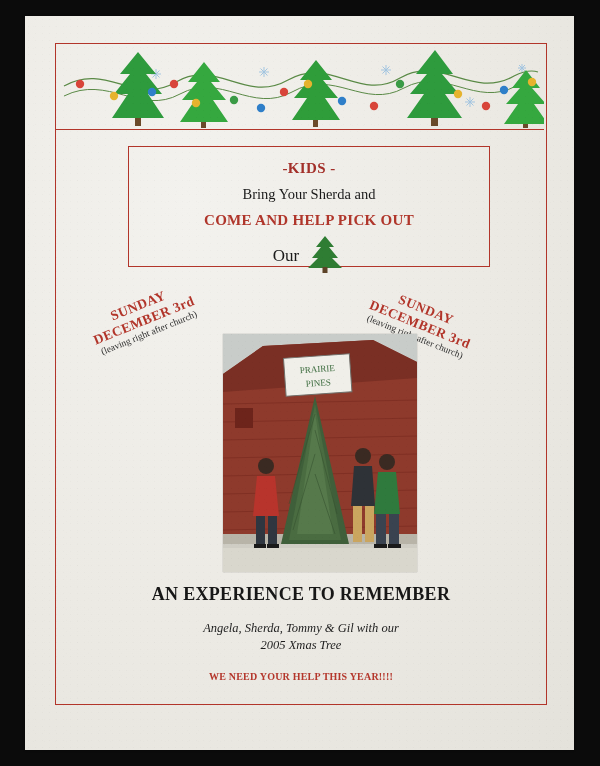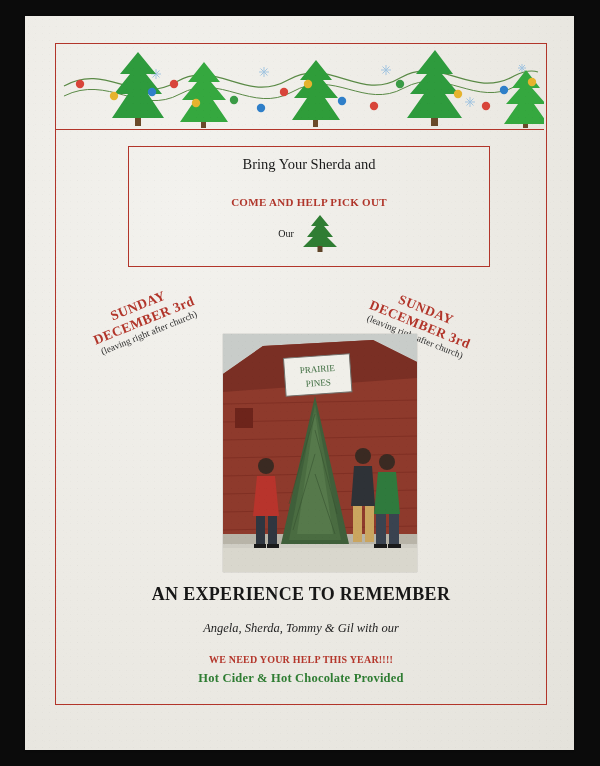--- a/index.html
+++ b/index.html
@@ -87,29 +87,29 @@
     font-size: 15px;
     font-weight: bold;
     color: #a3302a;
     letter-spacing: 0.4px;
   }
   #kids-sub {
     margin-top: 9px;
     font-size: 14.5px;
   }
   #kids-shout {
-    margin-top: 23px;
-    font-size: 11px;
+    margin-top: 9px;
+    font-size: 15px;
     font-weight: bold;
     color: #b0362b;
     letter-spacing: 0.3px;
   }
   #kids-lastline {
     margin-top: 6px;
-    font-size: 10px;
+    font-size: 17px;
     display: flex;
     align-items: center;
     justify-content: center;
     gap: 6px;
     line-height: 1;
   }
   #kids-lastline .tree-inline { display: inline-block; }
 
   
   .date-block {
@@ -303,20 +303,21 @@
           <circle cx="344" cy="40" r="4.2" fill="#3a9b46"></circle>
           <circle cx="402" cy="50" r="4.2" fill="#e6b32e"></circle>
           <circle cx="430" cy="62" r="4.2" fill="#d8453a"></circle>
           <circle cx="448" cy="46" r="4.2" fill="#2f7fc9"></circle>
           <circle cx="476" cy="38" r="4.2" fill="#e6b32e"></circle>
         </g>
       </svg>
     </div>
 
     <div id="kids-box">
+      <div class="kids-line" id="kids-title">-KIDS -</div>
       <div class="kids-line" id="kids-sub">Bring Your Sherda and</div>
       <div class="kids-line" id="kids-shout">COME AND HELP  PICK OUT</div>
       <div class="kids-line" id="kids-lastline">
         <span>Our</span>
         <span class="tree-inline">
           <svg width="40" height="38" viewBox="0 0 40 38" xmlns="http://www.w3.org/2000/svg">
             <polygon points="20,1 29,12 24,12 33,23 27,23 37,33 3,33 13,23 7,23 16,12 11,12" fill="#2f7d33"></polygon>
             <rect x="17.5" y="32" width="5" height="6" fill="#5d4327"></rect>
           </svg>
         </span>
@@ -403,18 +404,18 @@
           <rect x="165" y="210" width="13" height="5" fill="#1a1a1a"></rect>
         </g>
 
         <rect x="0" y="214" width="194" height="24" fill="#d9d7cd"></rect>
       </svg>
     </div>
 
     <div id="bottom-text">
       <div id="exp-line">AN EXPERIENCE TO REMEMBER</div>
       <div id="names-line">Angela, Sherda, Tommy &amp; Gil  with our</div>
+      <div id="year-line">2005 Xmas Tree</div>
       <div id="need-line">WE NEED YOUR HELP THIS YEAR!!!!</div>
-      <div id="cider-line">Hot Cider &amp; Hot Chocolate Provided</div>
     </div>
 
   </div>
 </div>
 
 </body></html>

